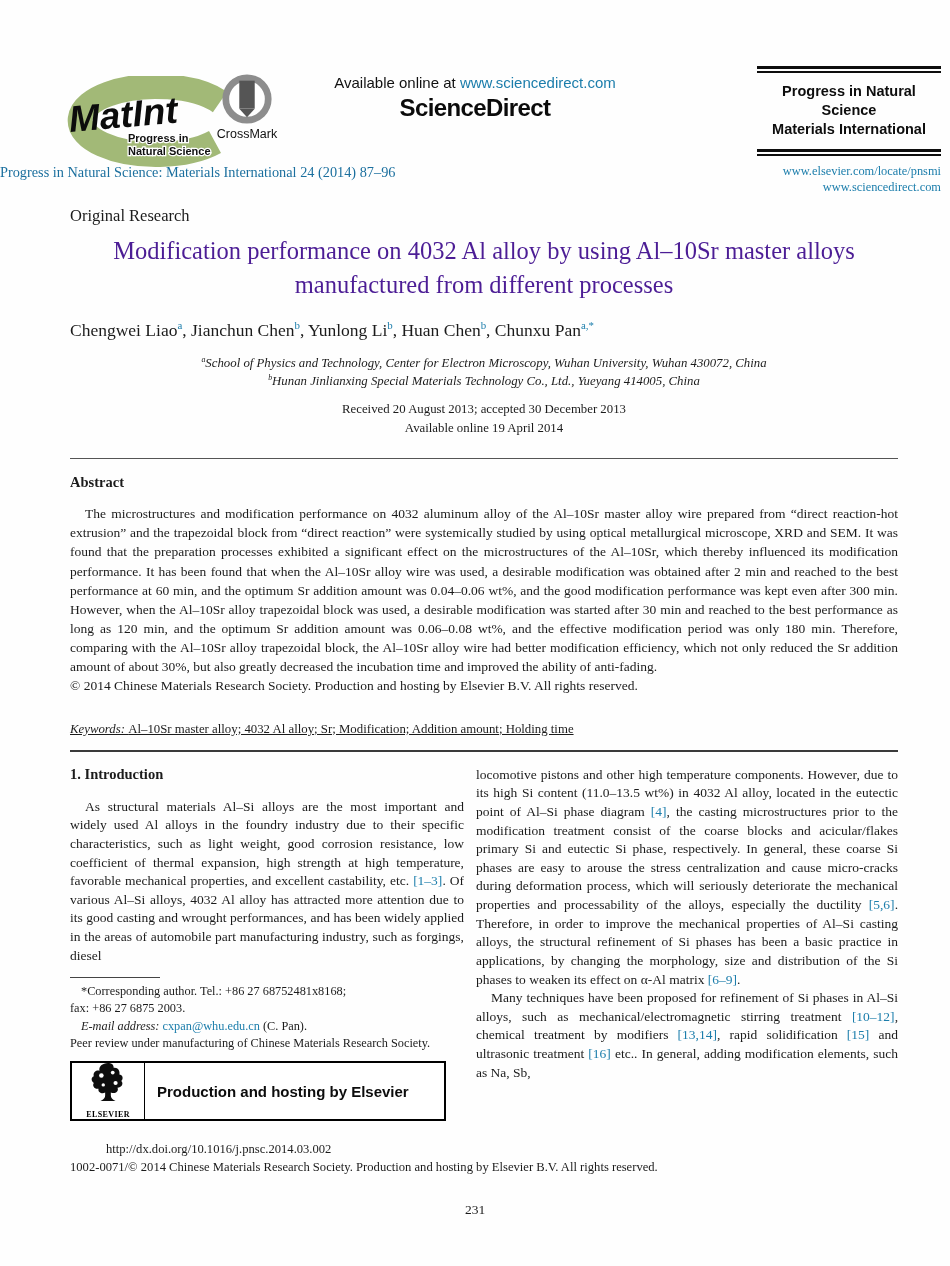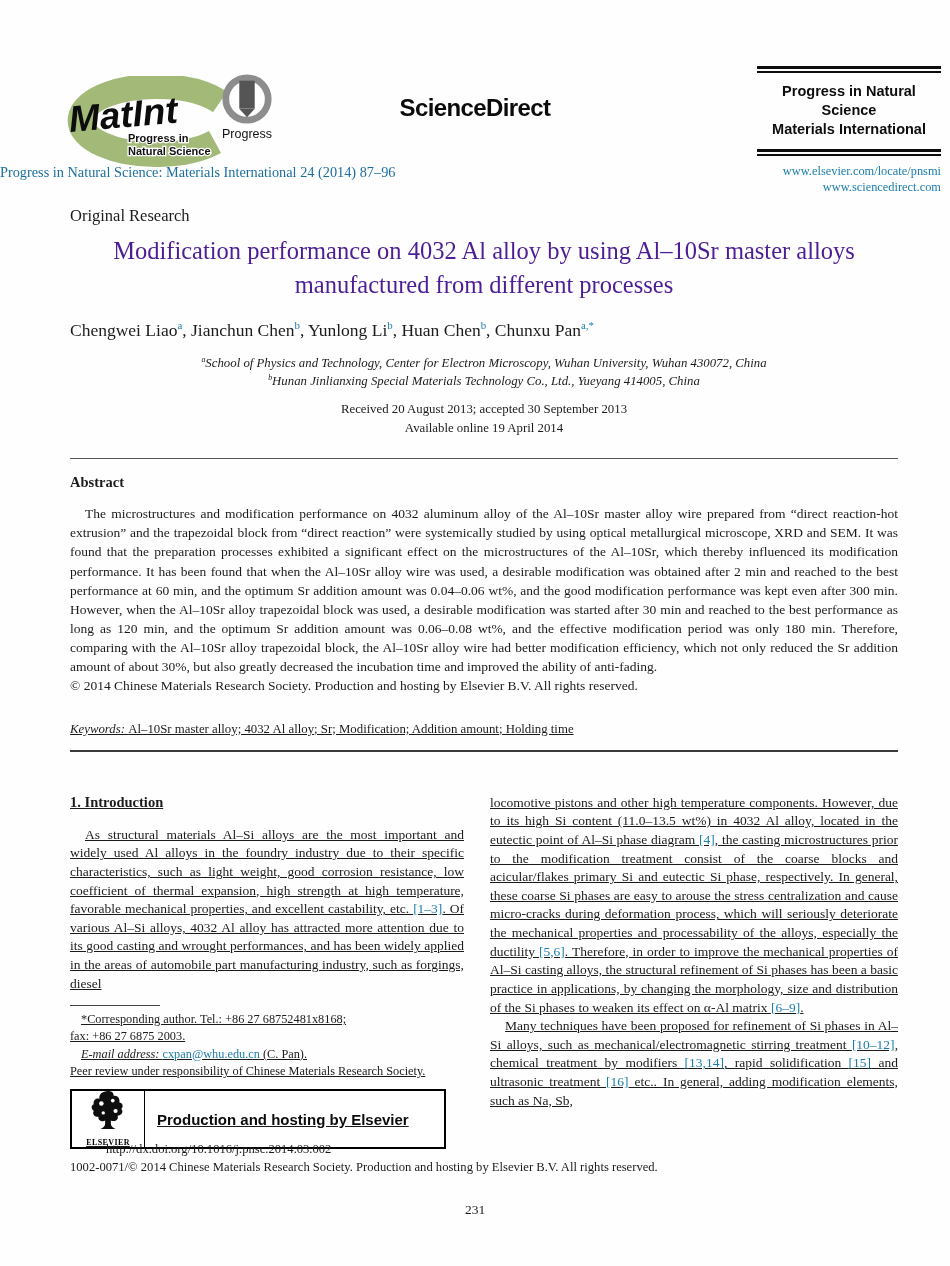--- a/index.html
+++ b/index.html
@@ -39,21 +39,21 @@
   .dates-block{margin-top:9px;}
   .rule-thin{border:none;border-top:1px solid #555;margin:20px 0 0;}
   .abs-head{font-weight:bold;font-size:14.5px;margin:15px 0 13px;}
   .abs-text{font-size:13.5px;line-height:1.42;text-align:justify;text-indent:15px;margin:0;}
   .abs-copy{font-size:13.5px;line-height:1.42;margin:0;}
   .keywords{font-size:12.8px;margin:26px 0 0;text-decoration:underline;}
   .kw-label{font-style:italic;}
   .rule-thick{border:none;border-top:2.5px solid #3a3a3a;margin:13px 0 0;}
 
   
-  .cols{display:flex;gap:26px;margin-top:42px;text-decoration:underline;}
+  .cols{display:flex;gap:12px;margin-top:14px;}
   .col-left{width:394px;flex:none;}
   .col-right{flex:1;min-width:0;}
   .intro-head{font-size:14.5px;font-weight:bold;margin:0 0 15px;}
   .body-p{font-size:13.5px;line-height:1.38;text-align:justify;margin:0;}
   .indent{text-indent:15px;}
 
   
   .footnote{margin-top:12px;font-size:12.3px;line-height:1.4;}
   .fn-rule{width:90px;border-top:1px solid #444;margin-bottom:5px;}
   .footnote p{margin:0;}
@@ -84,23 +84,24 @@
       <text x="70" y="79" font-family="Liberation Sans, sans-serif" font-weight="bold" font-size="11" fill="#101010" stroke="#ffffff" stroke-width="2.5" paint-order="stroke">Natural Science</text>
     </svg>
   </div>
 
   <div class="crossmark">
     <svg width="54" height="54" viewBox="0 0 56 56">
       <circle cx="28" cy="28" r="22" fill="#ffffff" stroke="#8d8d8d" stroke-width="7"></circle>
       <rect x="20" y="9" width="16" height="29" fill="#555555"></rect>
       <polygon points="20,38 36,38 28,47" fill="#555555"></polygon>
     </svg>
-    <div class="crossmark-label">Progress</div>
+    <div class="crossmark-label">CrossMark</div>
   </div>
 
+  <div class="avail-line"><span>Available online at </span><span class="link">www.sciencedirect.com</span></div>
 
   <div class="sd-logo">ScienceDirect</div>
 
   <div class="jcite">Progress in Natural Science: Materials International 24 (2014) 87–96</div>
 
   <div class="pnsbox">
     <div class="double-rule"></div>
     <div class="pns-name">
       <div>Progress in Natural</div>
       <div>Science</div>
@@ -117,21 +118,21 @@
     <div class="article-type">Original Research</div>
 
     <h1 class="title">Modification performance on 4032 Al alloy by using Al–10Sr master alloys manufactured from different processes</h1>
 
     <div class="authors"><span>Chengwei Liao</span><sup class="link">a</sup><span>, Jianchun Chen</span><sup class="link">b</sup><span>, Yunlong Li</span><sup class="link">b</sup><span>, Huan Chen</span><sup class="link">b</sup><span>, Chunxu Pan</span><sup class="link">a,*</sup></div>
 
     <div class="affil"><sup>a</sup><span>School of Physics and Technology, Center for Electron Microscopy, Wuhan University, Wuhan 430072, China</span></div>
     <div class="affil"><sup>b</sup><span>Hunan Jinlianxing Special Materials Technology Co., Ltd., Yueyang 414005, China</span></div>
 
     <div class="dates-block">
-      <div class="dates">Received 20 August 2013; accepted 30 September 2013</div>
+      <div class="dates">Received 20 August 2013; accepted 30 December 2013</div>
       <div class="dates">Available online 19 April 2014</div>
     </div>
 
     <hr class="rule-thin">
 
     <div class="abs-head">Abstract</div>
     <p class="abs-text">The microstructures and modification performance on 4032 aluminum alloy of the Al–10Sr master alloy wire prepared from “direct reaction-hot extrusion” and the trapezoidal block from “direct reaction” were systemically studied by using optical metallurgical microscope, XRD and SEM. It was found that the preparation processes exhibited a significant effect on the microstructures of the Al–10Sr, which thereby influenced its modification performance. It has been found that when the Al–10Sr alloy wire was used, a desirable modification was obtained after 2 min and reached to the best performance at 60 min, and the optimum Sr addition amount was 0.04–0.06 wt%, and the good modification performance was kept even after 300 min. However, when the Al–10Sr alloy trapezoidal block was used, a desirable modification was started after 30 min and reached to the best performance as long as 120 min, and the optimum Sr addition amount was 0.06–0.08 wt%, and the effective modification period was only 180 min. Therefore, comparing with the Al–10Sr alloy trapezoidal block, the Al–10Sr alloy wire had better modification efficiency, which not only reduced the Sr addition amount of about 30%, but also greatly decreased the incubation time and improved the ability of anti-fading.</p>
     <p class="abs-copy">© 2014 Chinese Materials Research Society. Production and hosting by Elsevier B.V. All rights reserved.</p>
 
     <p class="keywords"><span class="kw-label">Keywords: </span><span>Al–10Sr master alloy; 4032 Al alloy; Sr; Modification; Addition amount; Holding time</span></p>
@@ -141,21 +142,21 @@
     <div class="cols">
       <div class="col-left">
         <h2 class="intro-head">1. Introduction</h2>
         <p class="body-p indent"><span>As structural materials Al–Si alloys are the most important and widely used Al alloys in the foundry industry due to their specific characteristics, such as light weight, good corrosion resistance, low coefficient of thermal expansion, high strength at high temperature, favorable mechanical properties, and excellent castability, etc. </span><span class="link">[1–3]</span><span>. Of various Al–Si alloys, 4032 Al alloy has attracted more attention due to its good casting and wrought performances, and has been widely applied in the areas of automobile part manufacturing industry, such as forgings, diesel</span></p>
 
         <div class="footnote">
           <div class="fn-rule"></div>
           <p class="fn-indent">*Corresponding author. Tel.: +86 27 68752481x8168;</p>
           <p>fax: +86 27 6875 2003.</p>
           <p class="fn-indent"><span class="fn-label">E-mail address: </span><span class="link">cxpan@whu.edu.cn</span><span> (C. Pan).</span></p>
-          <p>Peer review under responsibility of Chinese Materials Research Society.</p>
+          <p>Peer review under manufacturing of Chinese Materials Research Society.</p>
 
           <div class="elsevier-box">
             <div class="elsevier-mark">
               <svg width="36" height="42" viewBox="0 0 38 44">
                 <g fill="#0e0e0e">
                   <path d="M19 1 C13 1 9 5 10 9 C6 8 3 11 4 15 C1 16 1 20 4 22 C2 25 5 29 9 28 C8 32 13 34 16 32 L16 35 C16 37 15 39 13 40 L11 41 L27 41 L25 40 C23 39 22 37 22 35 L22 32 C26 34 31 31 29 27 C33 27 36 23 33 20 C36 17 34 13 31 13 C32 9 29 5 25 6 C25 2 22 1 19 1 Z"></path>
                   <circle cx="12" cy="14" r="2.4" fill="#ffffff"></circle>
                   <circle cx="24" cy="11" r="2" fill="#ffffff"></circle>
                   <circle cx="27" cy="22" r="2.2" fill="#ffffff"></circle>
                   <circle cx="14" cy="24" r="1.8" fill="#ffffff"></circle>

